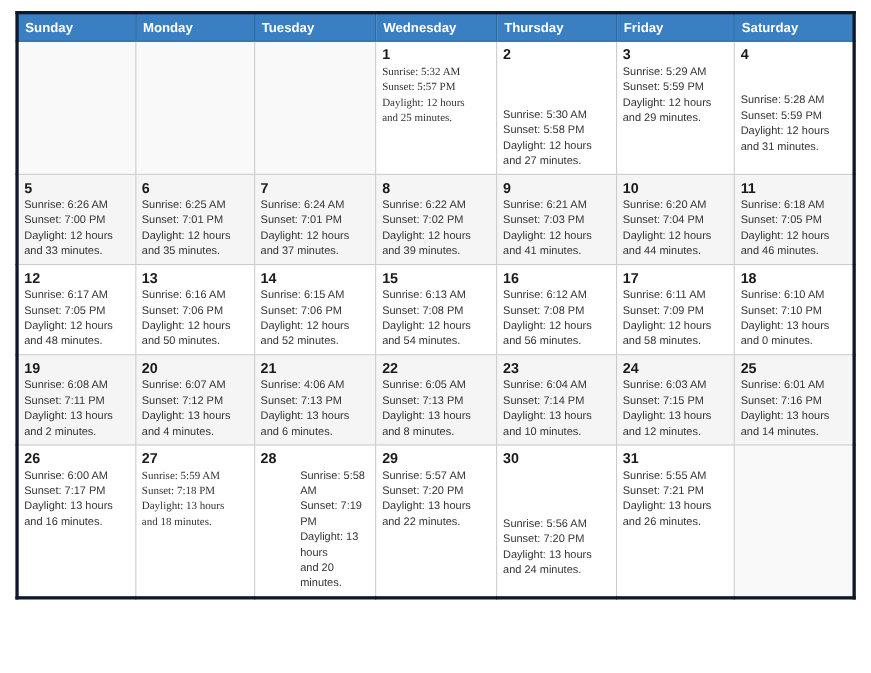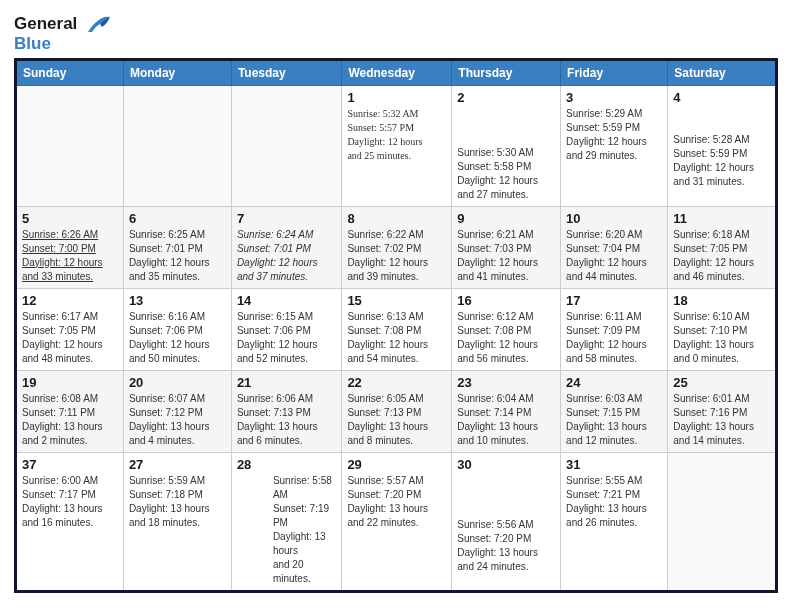--- a/index.html
+++ b/index.html
@@ -93,38 +93,20 @@
       background: #f9f9f9 !important;
     }
     
     .row-even td { background: #f5f7fa; }
     .row-odd td { background: #ffffff; }
   </style>
 </head>
 <body>
 
 <div class="page">
-  <div class="header-row">
-    <div class="logo">
-      <div>
-        <div style="font-size:17px;font-weight:bold;color:#1a1a1a;line-height:1.15;">
-          <span style="color:#1a1a1a;">General</span>
-          <svg class="logo-icon" viewBox="0 0 28 22" style="display:inline-block;vertical-align:middle;">
-            <path d="M4 18 Q10 8 18 4 Q22 2 26 3 Q22 8 16 10 Q12 12 8 18 Z" fill="#3a7fc1"></path>
-            <path d="M16 10 Q20 6 26 3 Q23 10 18 13 Z" fill="#1a5a9a"></path>
-          </svg>
-        </div>
-        <div style="font-size:17px;font-weight:bold;color:#3a7fc1;line-height:1.15;margin-top:-2px;">Blue</div>
-      </div>
-    </div>
-    <div class="title-block">
-      <div class="month-title"></div>
-      <div class="location-title"></div>
-    </div>
-  </div>
 
   <table class="calendar-table">
     <thead>
       <tr>
       <th>Sunday</th>
           <th>Monday</th>
           <th>Tuesday</th>
           <th>Wednesday</th>
           <th>Thursday</th>
           <th>Friday</th>
@@ -161,35 +143,35 @@
             <div class="day-number">4</div>
             <div class="day-detail" style="white-space: pre-line; margin-top: 28px;">Sunrise: 5:28 AM
 Sunset: 5:59 PM
 Daylight: 12 hours
 and 31 minutes.</div>
           </td>
         </tr>
         <tr class="row-even">
           <td>
             <div class="day-number">5</div>
-            <div class="day-detail" style="white-space: pre-line; text-decoration: underline;">Sunrise: 6:26 AM
+            <div class="day-detail" style="white-space: pre-line;">Sunrise: 6:26 AM
 Sunset: 7:00 PM
 Daylight: 12 hours
 and 33 minutes.</div>
           </td>
           <td>
             <div class="day-number">6</div>
             <div class="day-detail" style="white-space: pre-line;">Sunrise: 6:25 AM
 Sunset: 7:01 PM
 Daylight: 12 hours
 and 35 minutes.</div>
           </td>
           <td>
             <div class="day-number">7</div>
-            <div class="day-detail" style="white-space: pre-line; font-style: italic;">Sunrise: 6:24 AM
+            <div class="day-detail" style="white-space: pre-line;">Sunrise: 6:24 AM
 Sunset: 7:01 PM
 Daylight: 12 hours
 and 37 minutes.</div>
           </td>
           <td>
             <div class="day-number">8</div>
             <div class="day-detail" style="white-space: pre-line;">Sunrise: 6:22 AM
 Sunset: 7:02 PM
 Daylight: 12 hours
 and 39 minutes.</div>
@@ -277,21 +259,21 @@
           </td>
           <td>
             <div class="day-number">20</div>
             <div class="day-detail" style="white-space: pre-line;">Sunrise: 6:07 AM
 Sunset: 7:12 PM
 Daylight: 13 hours
 and 4 minutes.</div>
           </td>
           <td>
             <div class="day-number">21</div>
-            <div class="day-detail" style="white-space: pre-line;">Sunrise: 6:06 AM
+            <div class="day-detail" style="white-space: pre-line;">Sunrise: 4:06 AM
 Sunset: 7:13 PM
 Daylight: 13 hours
 and 6 minutes.</div>
           </td>
           <td>
             <div class="day-number">22</div>
             <div class="day-detail" style="white-space: pre-line;">Sunrise: 6:05 AM
 Sunset: 7:13 PM
 Daylight: 13 hours
 and 8 minutes.</div>
@@ -313,29 +295,29 @@
           <td>
             <div class="day-number">25</div>
             <div class="day-detail" style="white-space: pre-line;">Sunrise: 6:01 AM
 Sunset: 7:16 PM
 Daylight: 13 hours
 and 14 minutes.</div>
           </td>
         </tr>
         <tr class="row-odd">
           <td>
-            <div class="day-number">37</div>
+            <div class="day-number">26</div>
             <div class="day-detail" style="white-space: pre-line;">Sunrise: 6:00 AM
 Sunset: 7:17 PM
 Daylight: 13 hours
 and 16 minutes.</div>
           </td>
           <td>
             <div class="day-number">27</div>
-            <div class="day-detail" style="white-space: pre-line;">Sunrise: 5:59 AM
+            <div class="day-detail" style="white-space: pre-line; font-family: Liberation Serif, serif;">Sunrise: 5:59 AM
 Sunset: 7:18 PM
 Daylight: 13 hours
 and 18 minutes.</div>
           </td>
           <td>
             <div class="day-number">28</div>
             <div class="day-detail" style="white-space: pre-line; margin-left: 36px;">Sunrise: 5:58 AM
 Sunset: 7:19 PM
 Daylight: 13 hours
 and 20 minutes.</div>

